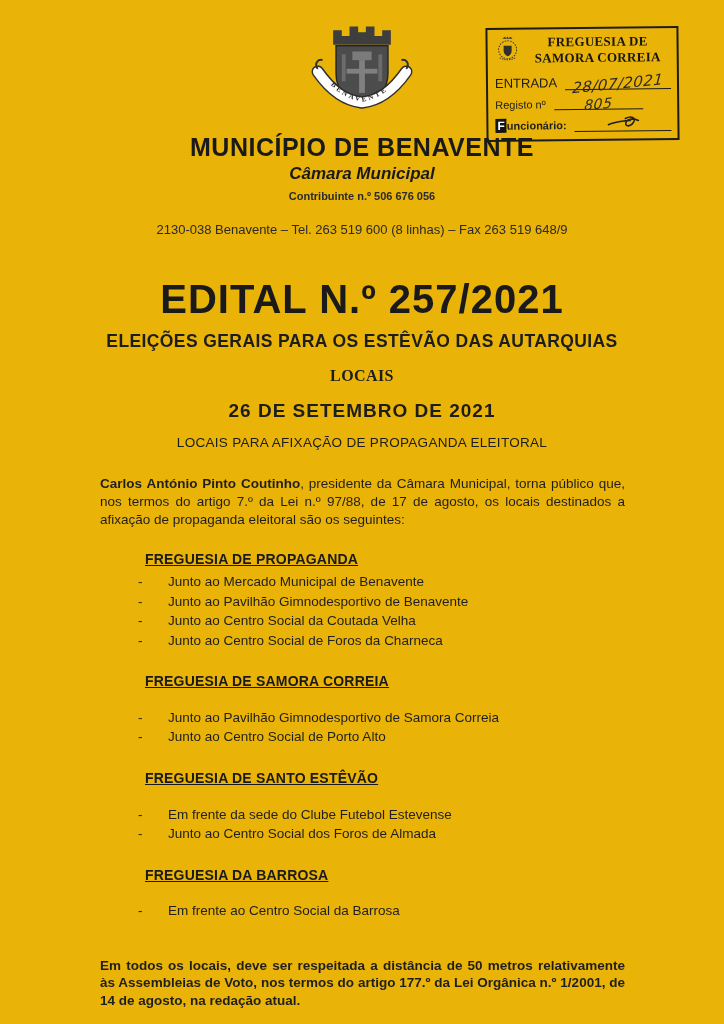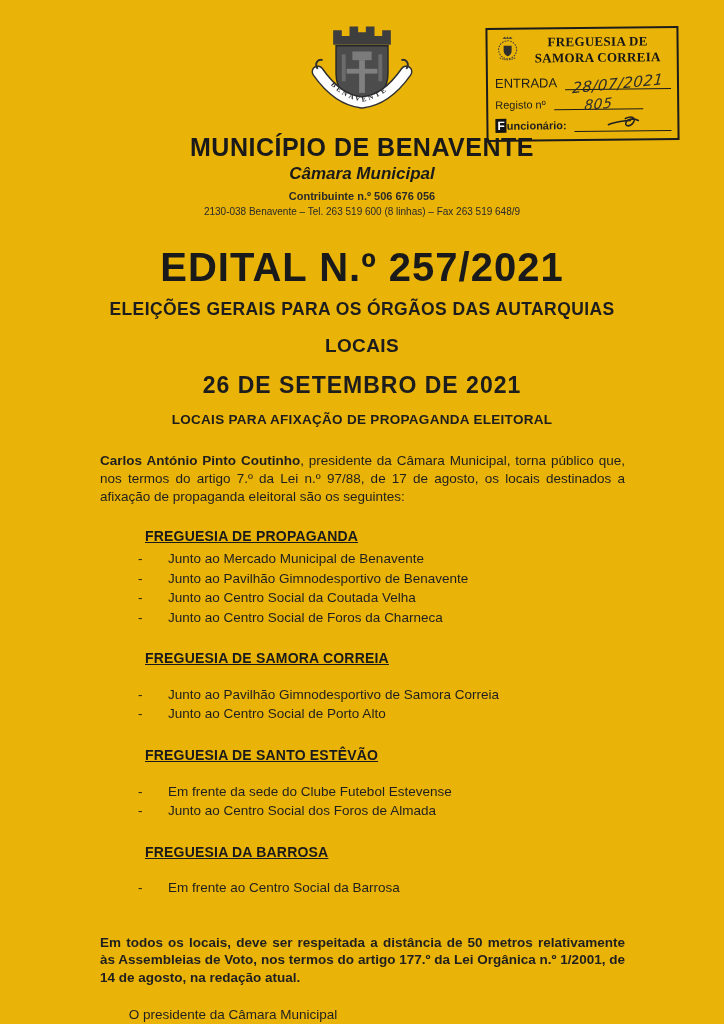--- a/index.html
+++ b/index.html
@@ -14,21 +14,21 @@
   }
   
   .letterhead{ text-align:center; padding-top:14px; }
   .crest{ display:inline-block; }
   .muni-name{
     font-size:25px; font-weight:bold; letter-spacing:.5px;
     margin:1px 0 0 0; line-height:1.1; color:#1a1a1a;
   }
   .dept-name{ font-size:17px; font-weight:bold; margin-top:3px; line-height:1.1; color:#1a1a1a;font-style:italic;}
   .taxpayer{ font-size:11px; font-weight:bold; margin-top:7px; color:#2a2a2a;}
-  .address{ font-size:10px; margin-top:4px; color:#2a2a2a;}
+  .address{ font-size:13px; margin-top:20px; color:#2a2a2a;}
   
   .stamp{
     position:absolute; top:27px; left:486px; width:176px;
     border:2px solid #1c1c1c; background:transparent;
     padding:5px 6px 7px 7px;
     transform:rotate(-.6deg);
     z-index:1;
   }
   .stamp-head{ display:flex; align-items:center; gap:4px; }
   .stamp-org{
@@ -44,26 +44,26 @@
     display:inline-block;
     font-family:"DejaVu Sans", sans-serif; font-style:italic;
     transform:rotate(-5deg) skewX(-10deg);
     font-size:15px; color:#2b2b2b; letter-spacing:.5px;
     position:relative; top:2px;
   }
   .hand-sm{ font-size:14px; }
   .inv{ background:#141414; color:#fff; padding:0 2px; font-weight:bold; font-size:12px;}
   .func-label{ font-size:11px; font-weight:bold;}
   
-  .title-block{ text-align:center; margin-top:30px; }
+  .title-block{ text-align:center; margin-top:42px; }
   .edital{ font-size:40px; font-weight:bold; letter-spacing:1px; color:#1a1a1a; line-height:1;}
   .subtitle{ font-size:17.5px; font-weight:bold; margin-top:12px; letter-spacing:.4px; color:#1d1d1d;}
-  .subtitle2{ font-size:19px; font-weight:bold; margin-top:15px; letter-spacing:.4px; color:#1d1d1d;}
-  .election-date{ font-size:23px; font-weight:bold; margin-top:15px; letter-spacing:1px; color:#1d1d1d;}
-  .subject{ font-size:13.5px; font-weight:bold; margin-top:13px; letter-spacing:.3px; color:#1d1d1d;}
+  .subtitle2{ font-size:16px; font-weight:bold; margin-top:15px; letter-spacing:.4px; color:#1d1d1d;font-family:Liberation Serif, serif;}
+  .election-date{ font-size:19px; font-weight:bold; margin-top:15px; letter-spacing:1px; color:#1d1d1d;}
+  .subject{ font-size:13.5px; font-weight:normal; margin-top:13px; letter-spacing:.3px; color:#1d1d1d;}
   
   .content{ margin:25px 99px 0 100px; font-size:13.5px; line-height:1.34; }
   .intro{ text-align:justify; }
   .sections{ margin-left:45px; margin-top:21px; }
   .section{ margin-top:22px; }
   .section:first-child{ margin-top:0; }
   .sec-heading{
     font-size:14px; font-weight:bold; text-decoration:underline;
     letter-spacing:.2px; color:#1a1a1a;
   }
@@ -145,21 +145,21 @@
       </svg>
     </span>
     <div class="muni-name" style="position:relative; z-index:2;margin-top:16px;">MUNICÍPIO DE BENAVENTE</div>
     <div class="dept-name">Câmara Municipal</div>
     <div class="taxpayer">Contribuinte n.º 506 676 056</div>
     <div class="address">2130-038 Benavente – Tel. 263 519 600 (8 linhas) – Fax 263 519 648/9</div>
   </div>
 
   <div class="title-block">
     <div class="edital">EDITAL N.º 257/2021</div>
-    <div class="subtitle">ELEIÇÕES GERAIS PARA OS ÓRGÃOS DAS AUTARQUIAS</div>
+    <div class="subtitle">ELEIÇÕES GERAIS PARA OS ESTÊVÃO DAS AUTARQUIAS</div>
     <div class="subtitle2">LOCAIS</div>
     <div class="election-date">26 DE SETEMBRO DE 2021</div>
     <div class="subject">LOCAIS PARA AFIXAÇÃO DE PROPAGANDA ELEITORAL</div>
   </div>
 
   <div class="content">
     <p class="intro" style="margin:0;"><b>Carlos António Pinto Coutinho</b><span>, presidente da Câmara Municipal, torna público que, nos termos do artigo 7.º da Lei n.º 97/88, de 17 de agosto, os locais destinados a afixação de propaganda eleitoral são os seguintes:</span></p>
 
     <div class="sections">
   <div class="section">

